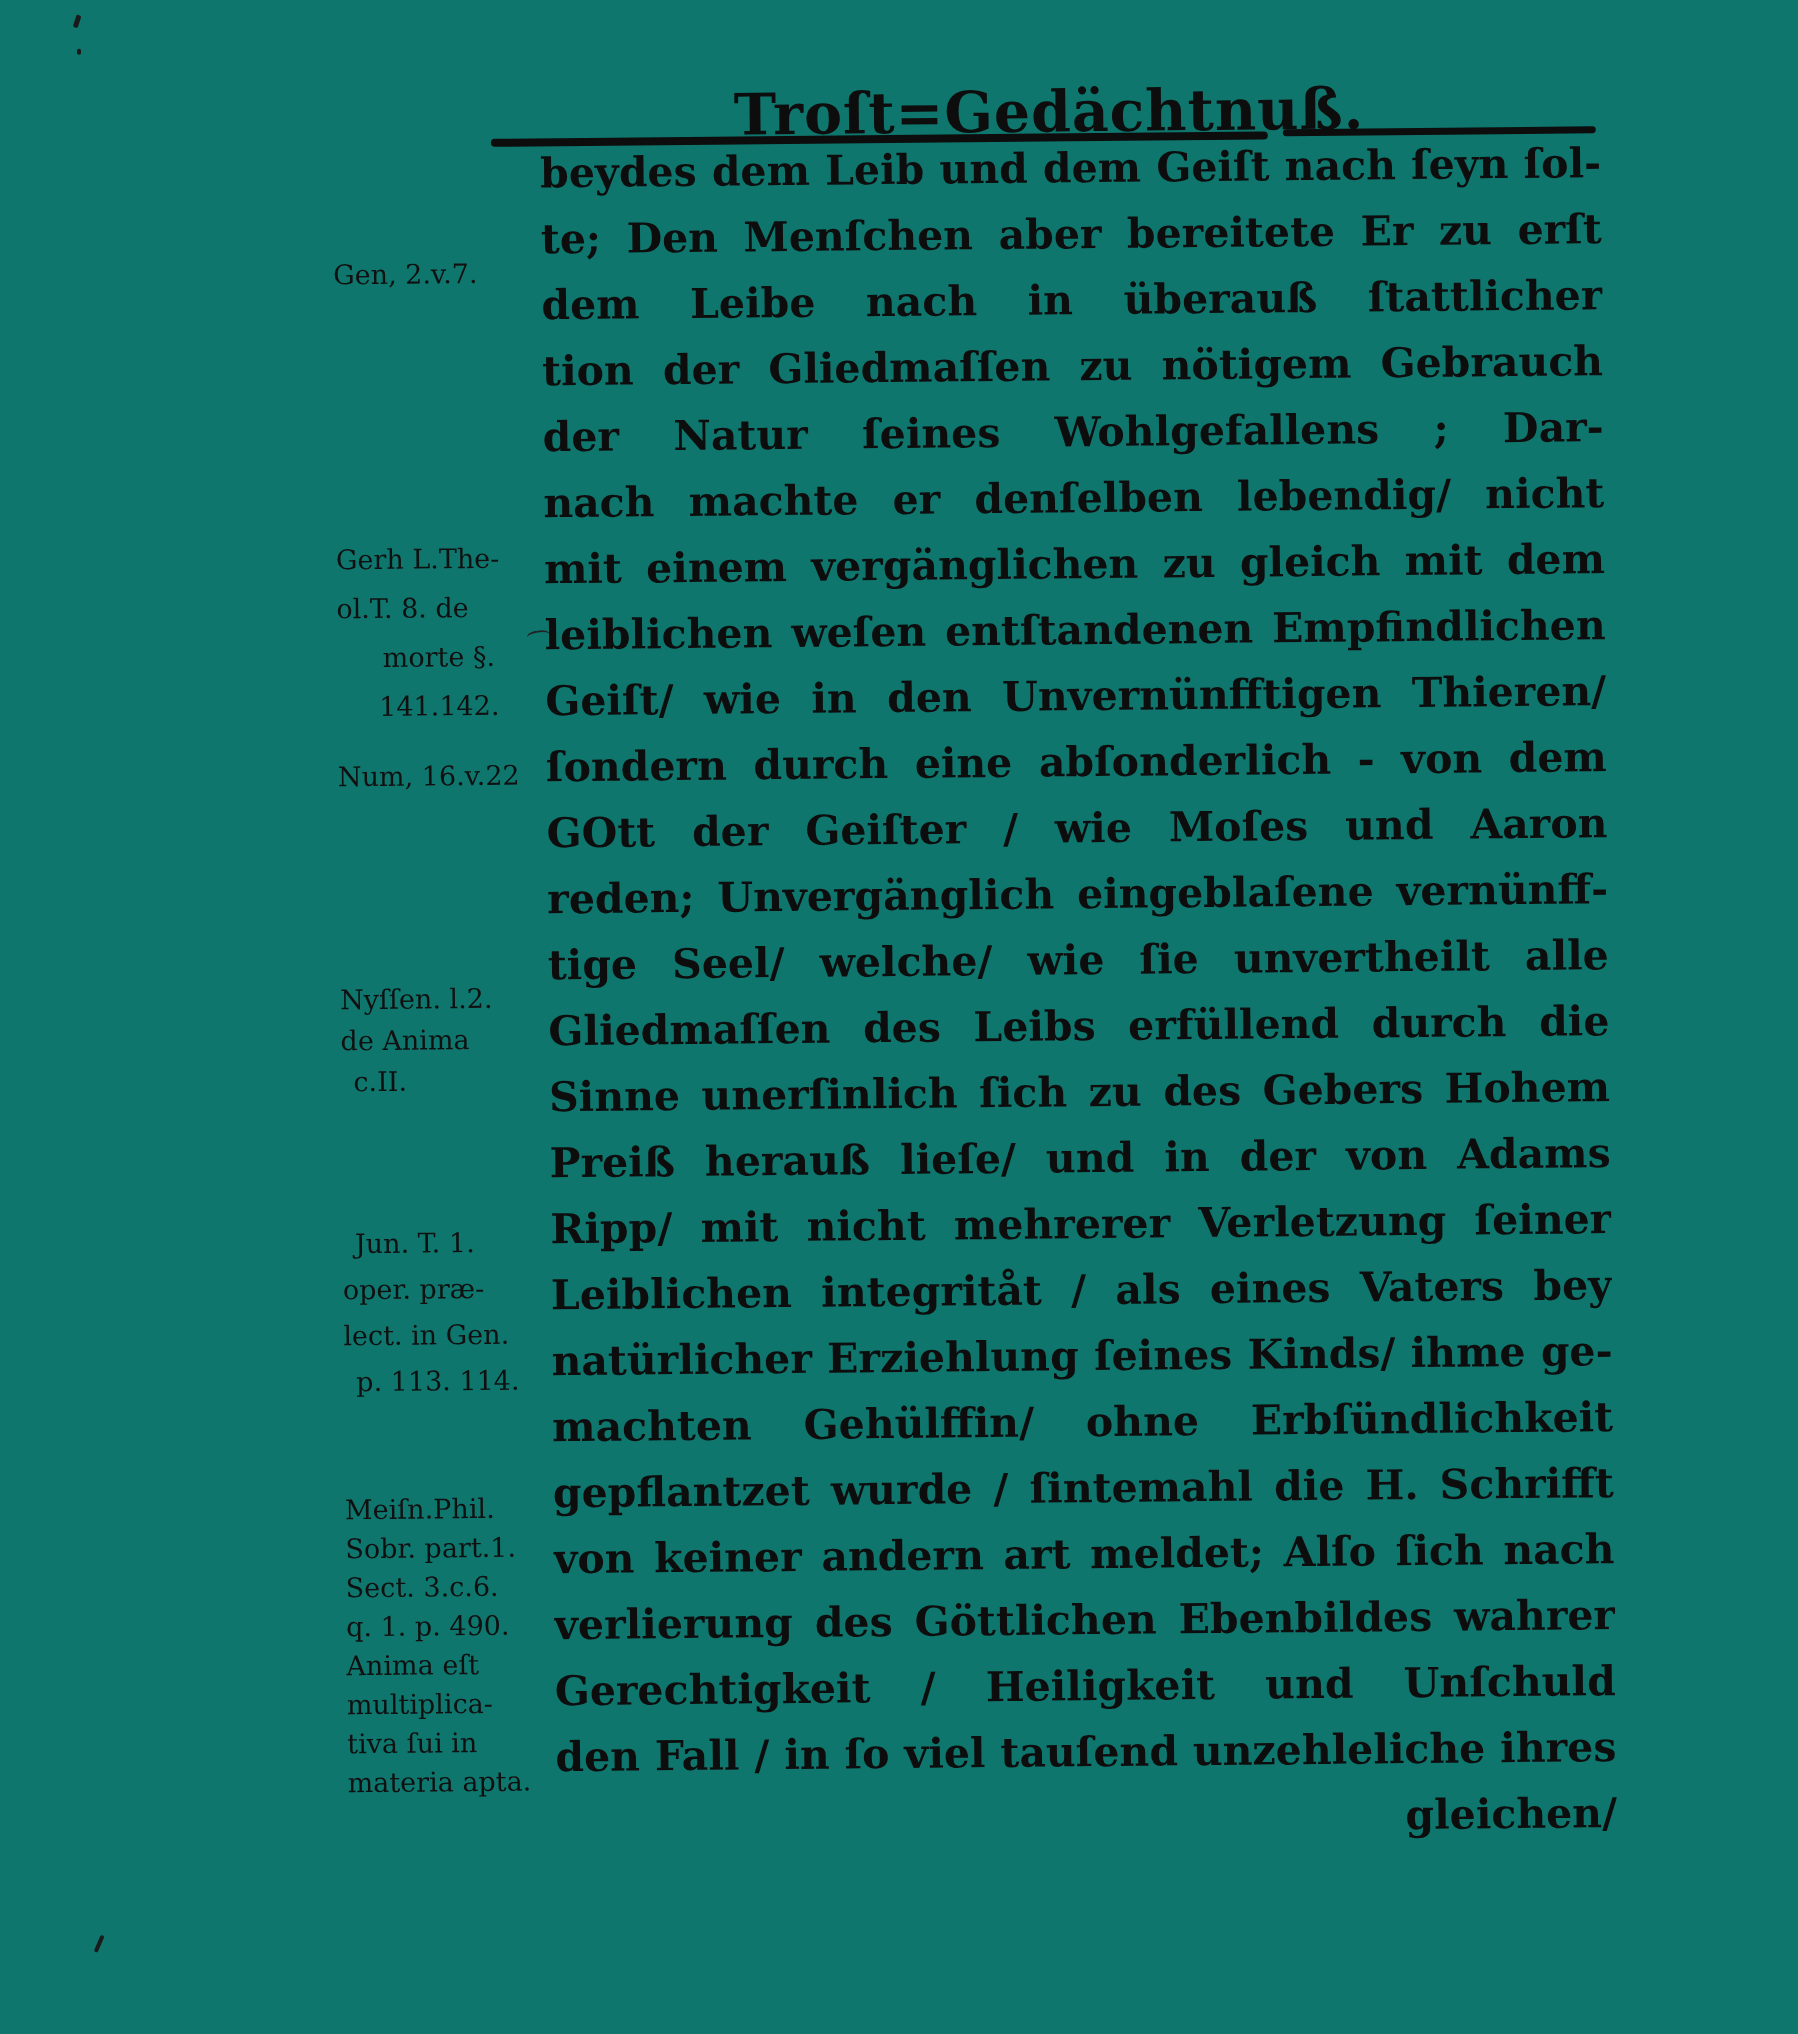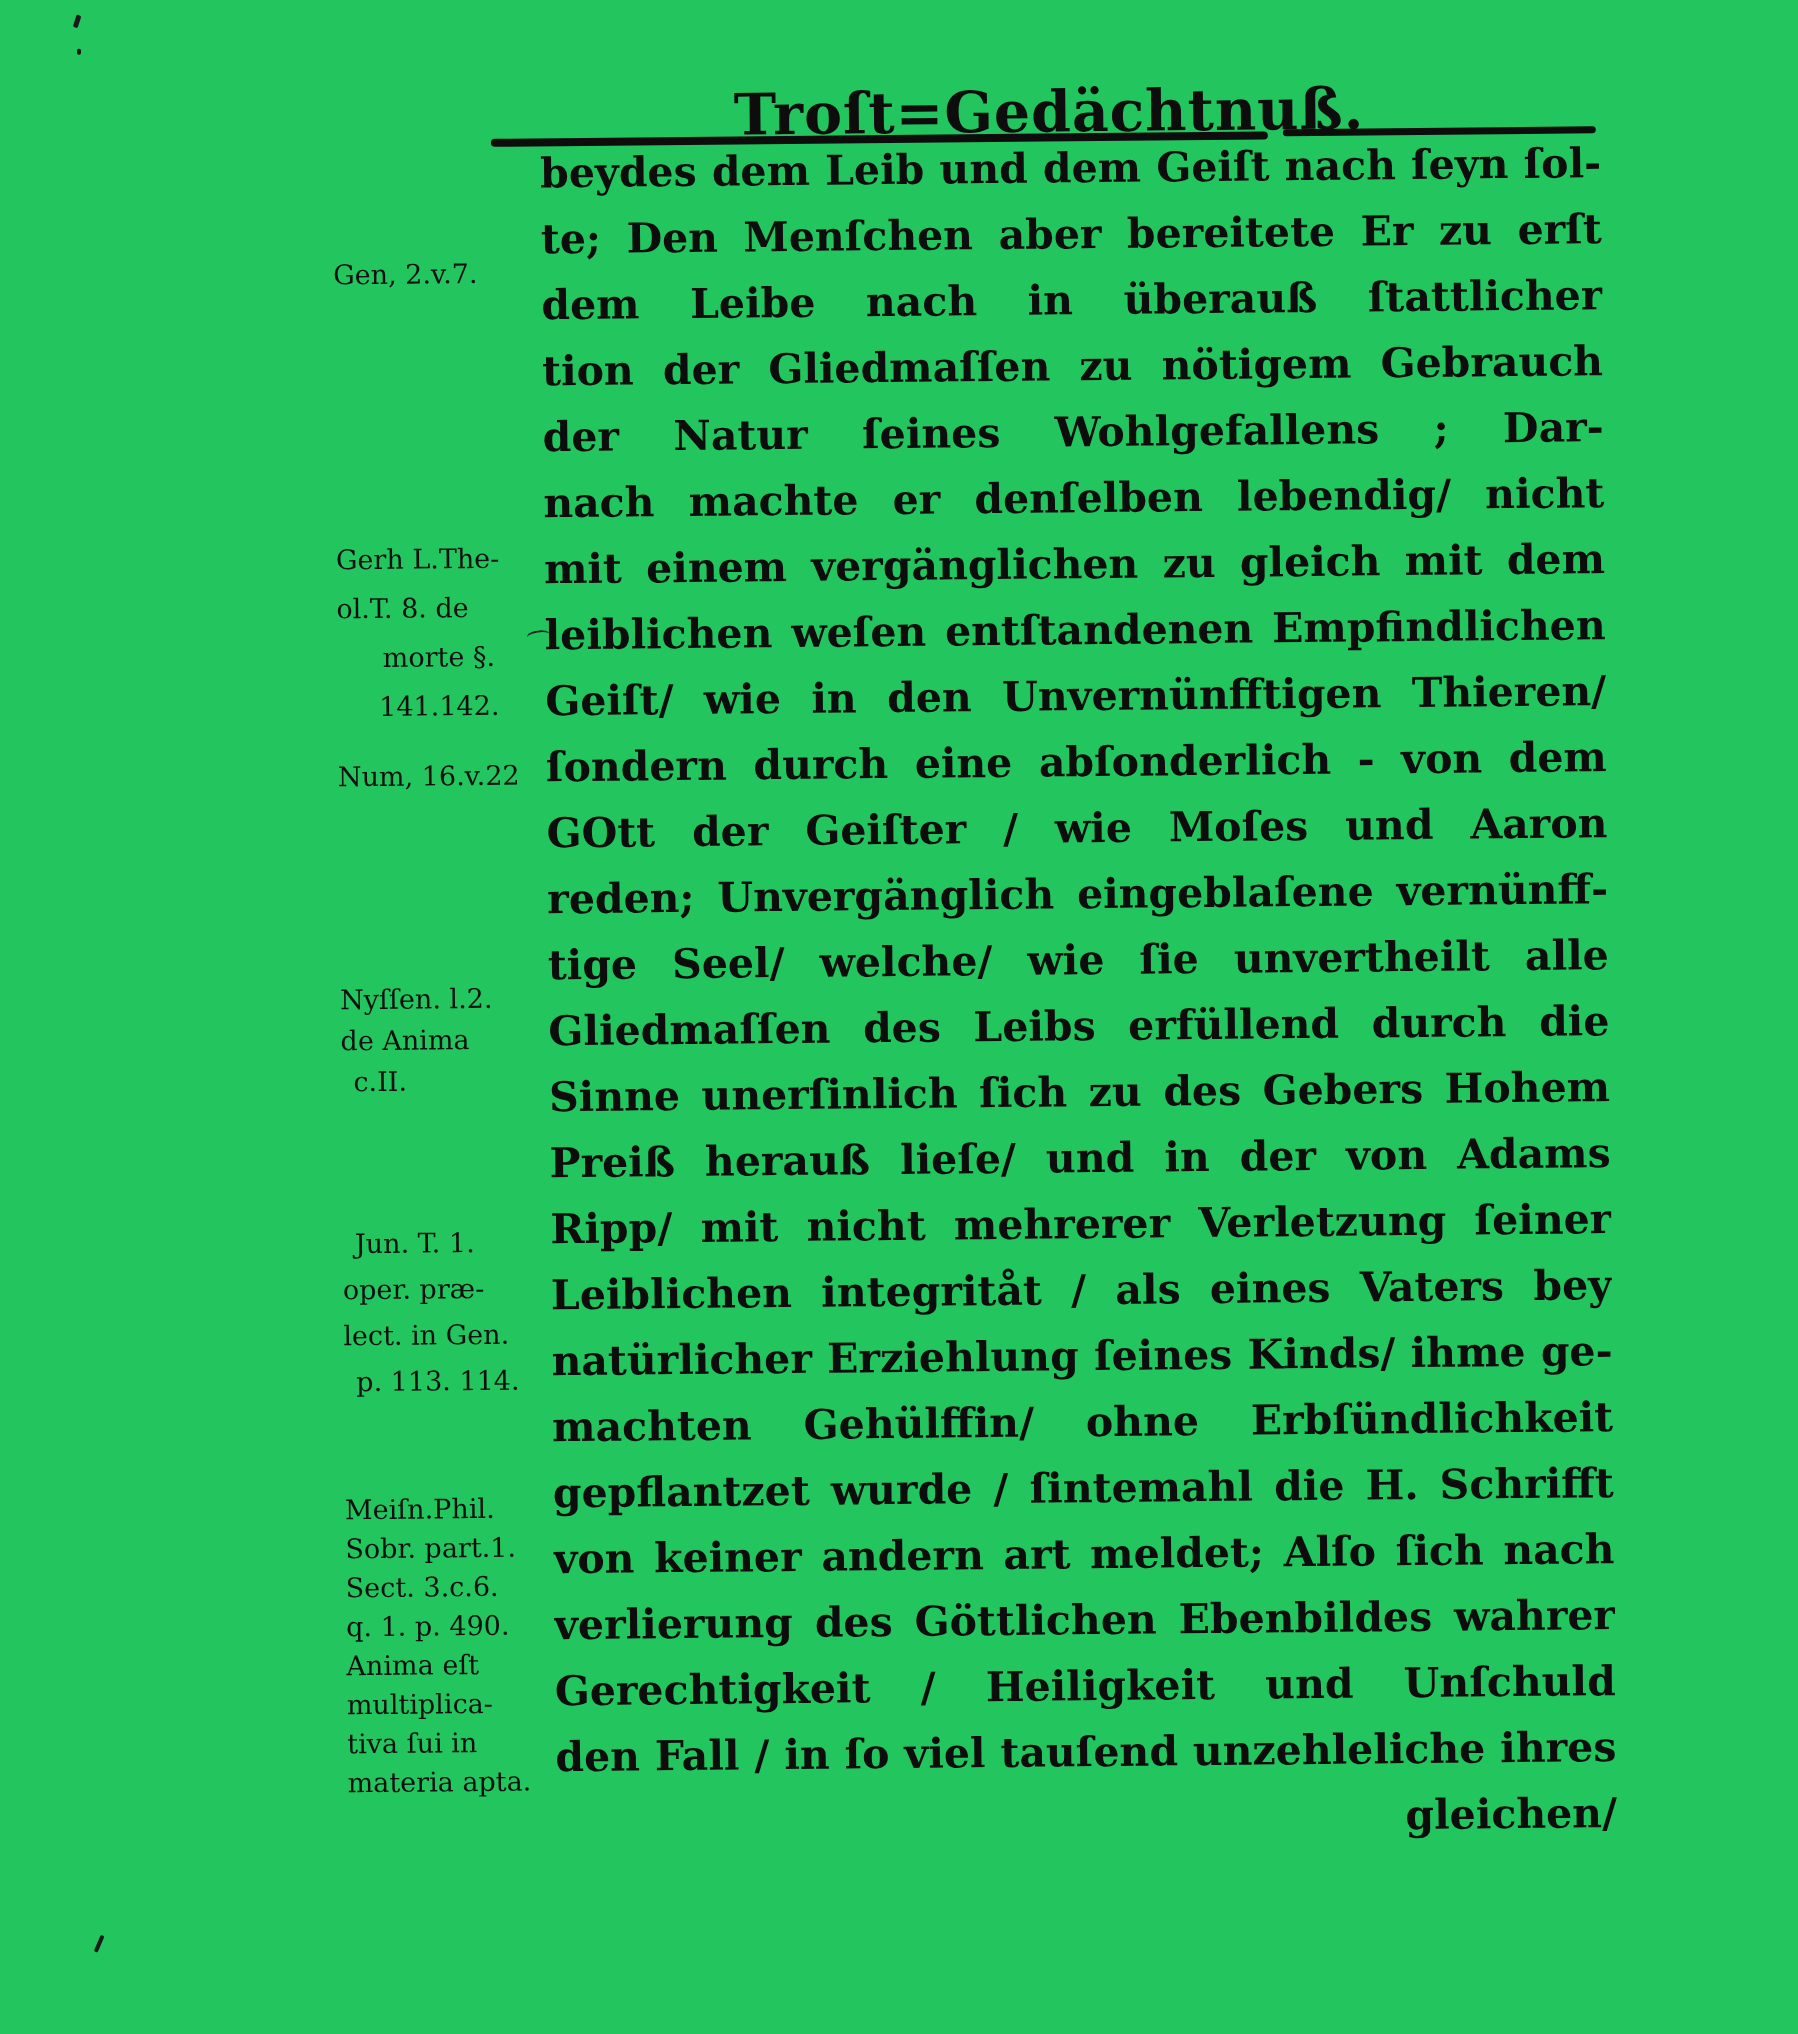--- a/index.html
+++ b/index.html
@@ -4,21 +4,21 @@
 <style>
   html, body {
     margin: 0;
     padding: 0;
     background: #ffffff;
   }
   .page {
     position: relative;
     width: 1798px;
     height: 2035px;
-    background: #22c55e;
+    background: #0f766e;
     overflow: hidden;
     color: #0d0d0d;
   }
   .tilt {
     position: absolute;
     inset: 0;
     transform: rotate(-0.55deg);
     transform-origin: 896px 985px;
   }
   .title {

